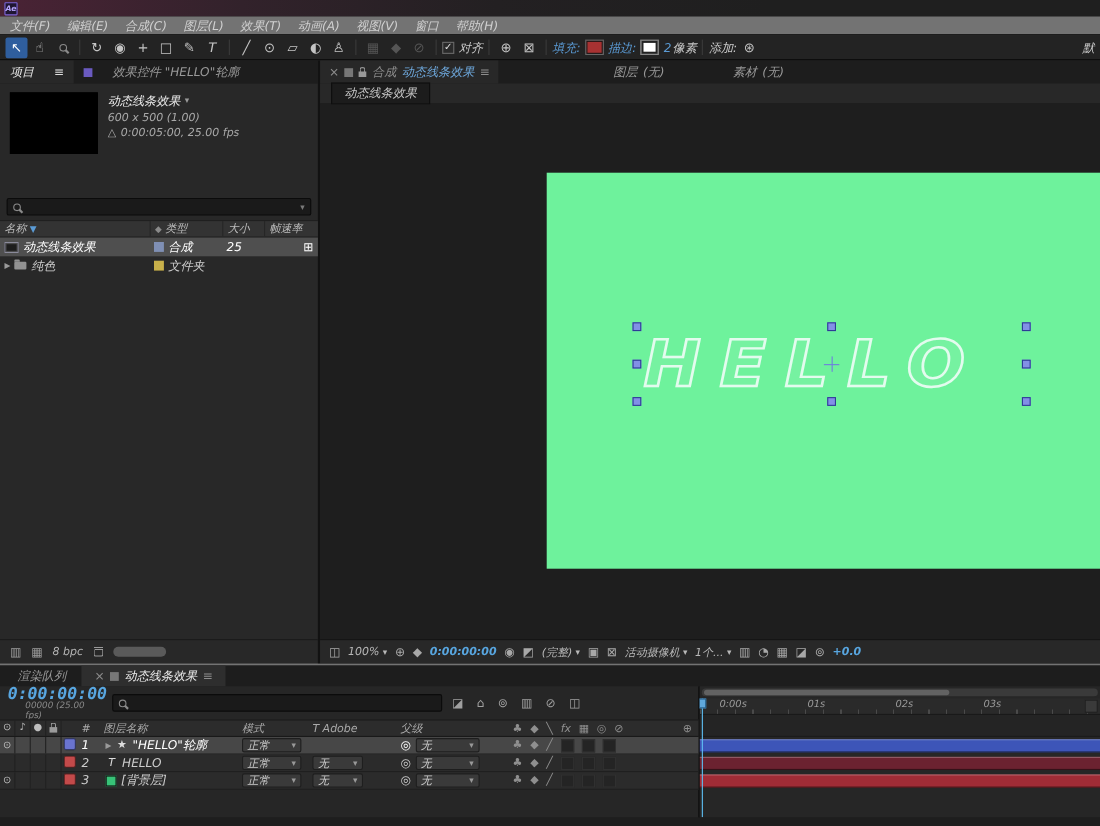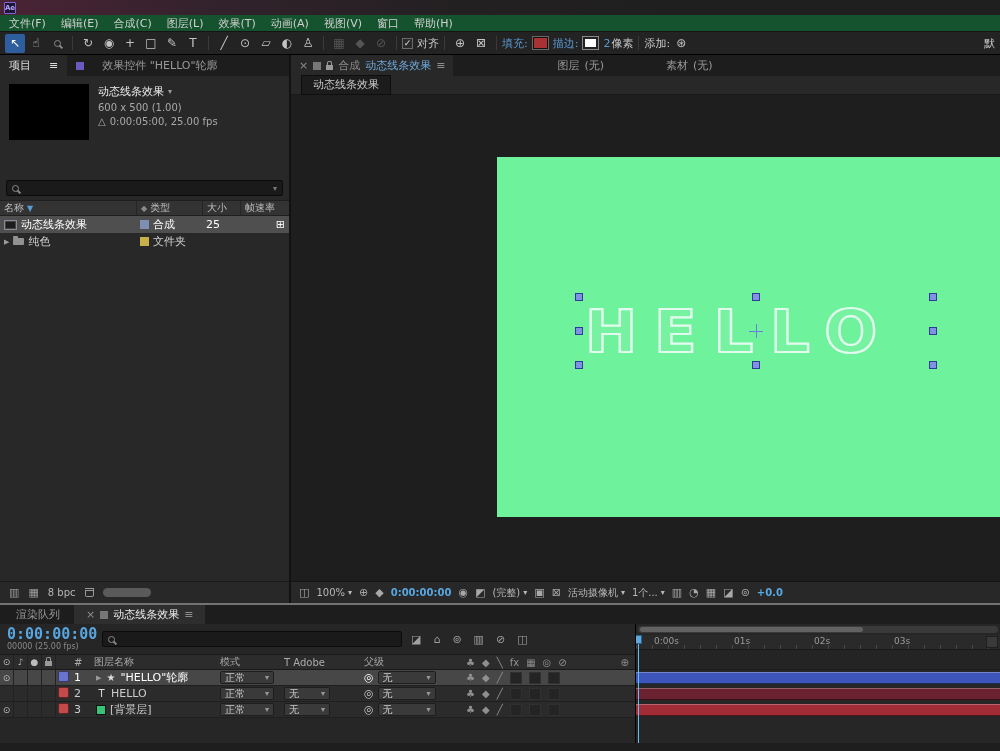--- a/index.html
+++ b/index.html
@@ -2,35 +2,36 @@
 <html><head>
 <meta charset="utf-8">
 <style>
   * { box-sizing: border-box; margin: 0; padding: 0; }
   html,body { background:#111; }
   .app {
     position: relative; width: 1000px; height: 751px; overflow: hidden;
     background: #1e1e1e; color: #c8c8c8;
     font-family: "DejaVu Sans", "Liberation Sans", sans-serif; font-size: 11px;
     user-select: none;
+    font-style: italic;
   }
   
   .titlebar {
     height: 15px; display: flex; align-items: center; gap: 5px; padding: 0 4px;
     background: linear-gradient(90deg, #4a2335 0%, #32222b 22%, #232022 45%, #1f1f1f 70%);
     color: #d2d2d2; font-size: 10px;
   }
   .appicon {
     width: 12px; height: 12px; background: #1f1632; border: 1px solid #7c66d9;
     color: #b7a6ff; font-size: 7px; font-weight: bold;
     display: flex; align-items: center; justify-content: center; border-radius: 1px;
   }
   
   .menubar {
-    height: 17px; background: #14532d; border-bottom: 1px solid #141414;
+    height: 17px; background: #737373; border-bottom: 1px solid #141414;
     display: flex; align-items: center; gap: 15px; padding: 0 9px; color: #d0d0d0;
   }
   .menubar span { cursor: default; }
   
   .toolbar {
     height: 23px; background: #232323; border-bottom: 1px solid #000;
     display: flex; align-items: center; padding: 0 5px; gap: 1px; font-size: 11px;
   }
   .tool {
     width: 20px; height: 19px; display: flex; align-items: center; justify-content: center;
@@ -118,21 +119,21 @@
   
   .timeline-panel { height: 140px; background: #232323; border-top: 2px solid #737373; display: flex; flex-direction: column; }
   .ttabs { height: 19px; background: #1d1d1d; display: flex; align-items: stretch; font-size: 11px; padding-left: 4px; gap: 2px; }
   .ttab { padding: 0 12px; color: #999; display: flex; align-items: center; gap: 5px; }
   .ttab.active { background: #2e2e2e; color: #ececec; }
   .tbody { flex: 1; display: flex; }
   .tleft { width: 636px; display: flex; flex-direction: column; border-right: 1px solid #000; background: #262626; }
   .tcontrols { height: 30px; display: flex; align-items: center; gap: 9px; padding: 0 7px; }
   .tcblock { display: flex; flex-direction: column; line-height: 1.1; width: 86px; }
   .tc { font-size: 15px; color: #58a6e0; font-weight: bold; font-family: "DejaVu Sans Mono", monospace; letter-spacing: 0; }
-  .tcsub { font-size: 8px; color: #8a8a8a; }
+  .tcsub { font-size: 8px; color: #8a8a8a; margin-left: 16px; }
   .tsearch { width: 300px; height: 16px; }
   .ticonrow { display: flex; gap: 12px; color: #a0a0a0; font-size: 11px; }
   .tgrid { display: grid; grid-template-columns: 58px 16px 20px 126px 64px 80px 94px 1fr; align-items: center; }
   .theader { height: 16px; background: #2c2c2c; border-top: 1px solid #191919; border-bottom: 1px solid #191919; font-size: 10px; color: #aaa; }
   .avcells { display: flex; height: 100%; }
   .avcell { width: 14px; border-right: 1px solid #222; display: flex; align-items: center; justify-content: center; font-size: 9px; color: #bdbdbd; }
   .trow { height: 16px; background: #2b2b2b; border-bottom: 1px solid #1f1f1f; font-size: 11px; color: #ccc; }
   .trow.selected { background: #474747; color: #fff; }
   .labelchip { width: 11px; height: 11px; border-radius: 2px; border: 1px solid rgba(0,0,0,.5); }
   .ncell { display: flex; align-items: center; gap: 4px; padding-left: 2px; overflow: hidden; white-space: nowrap; }

